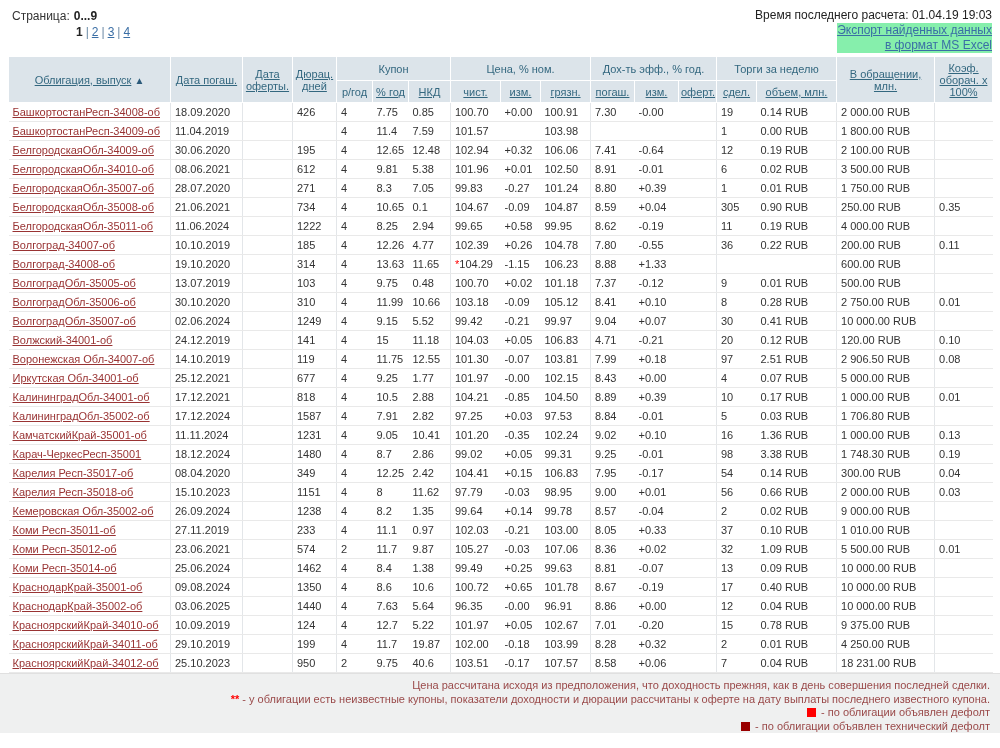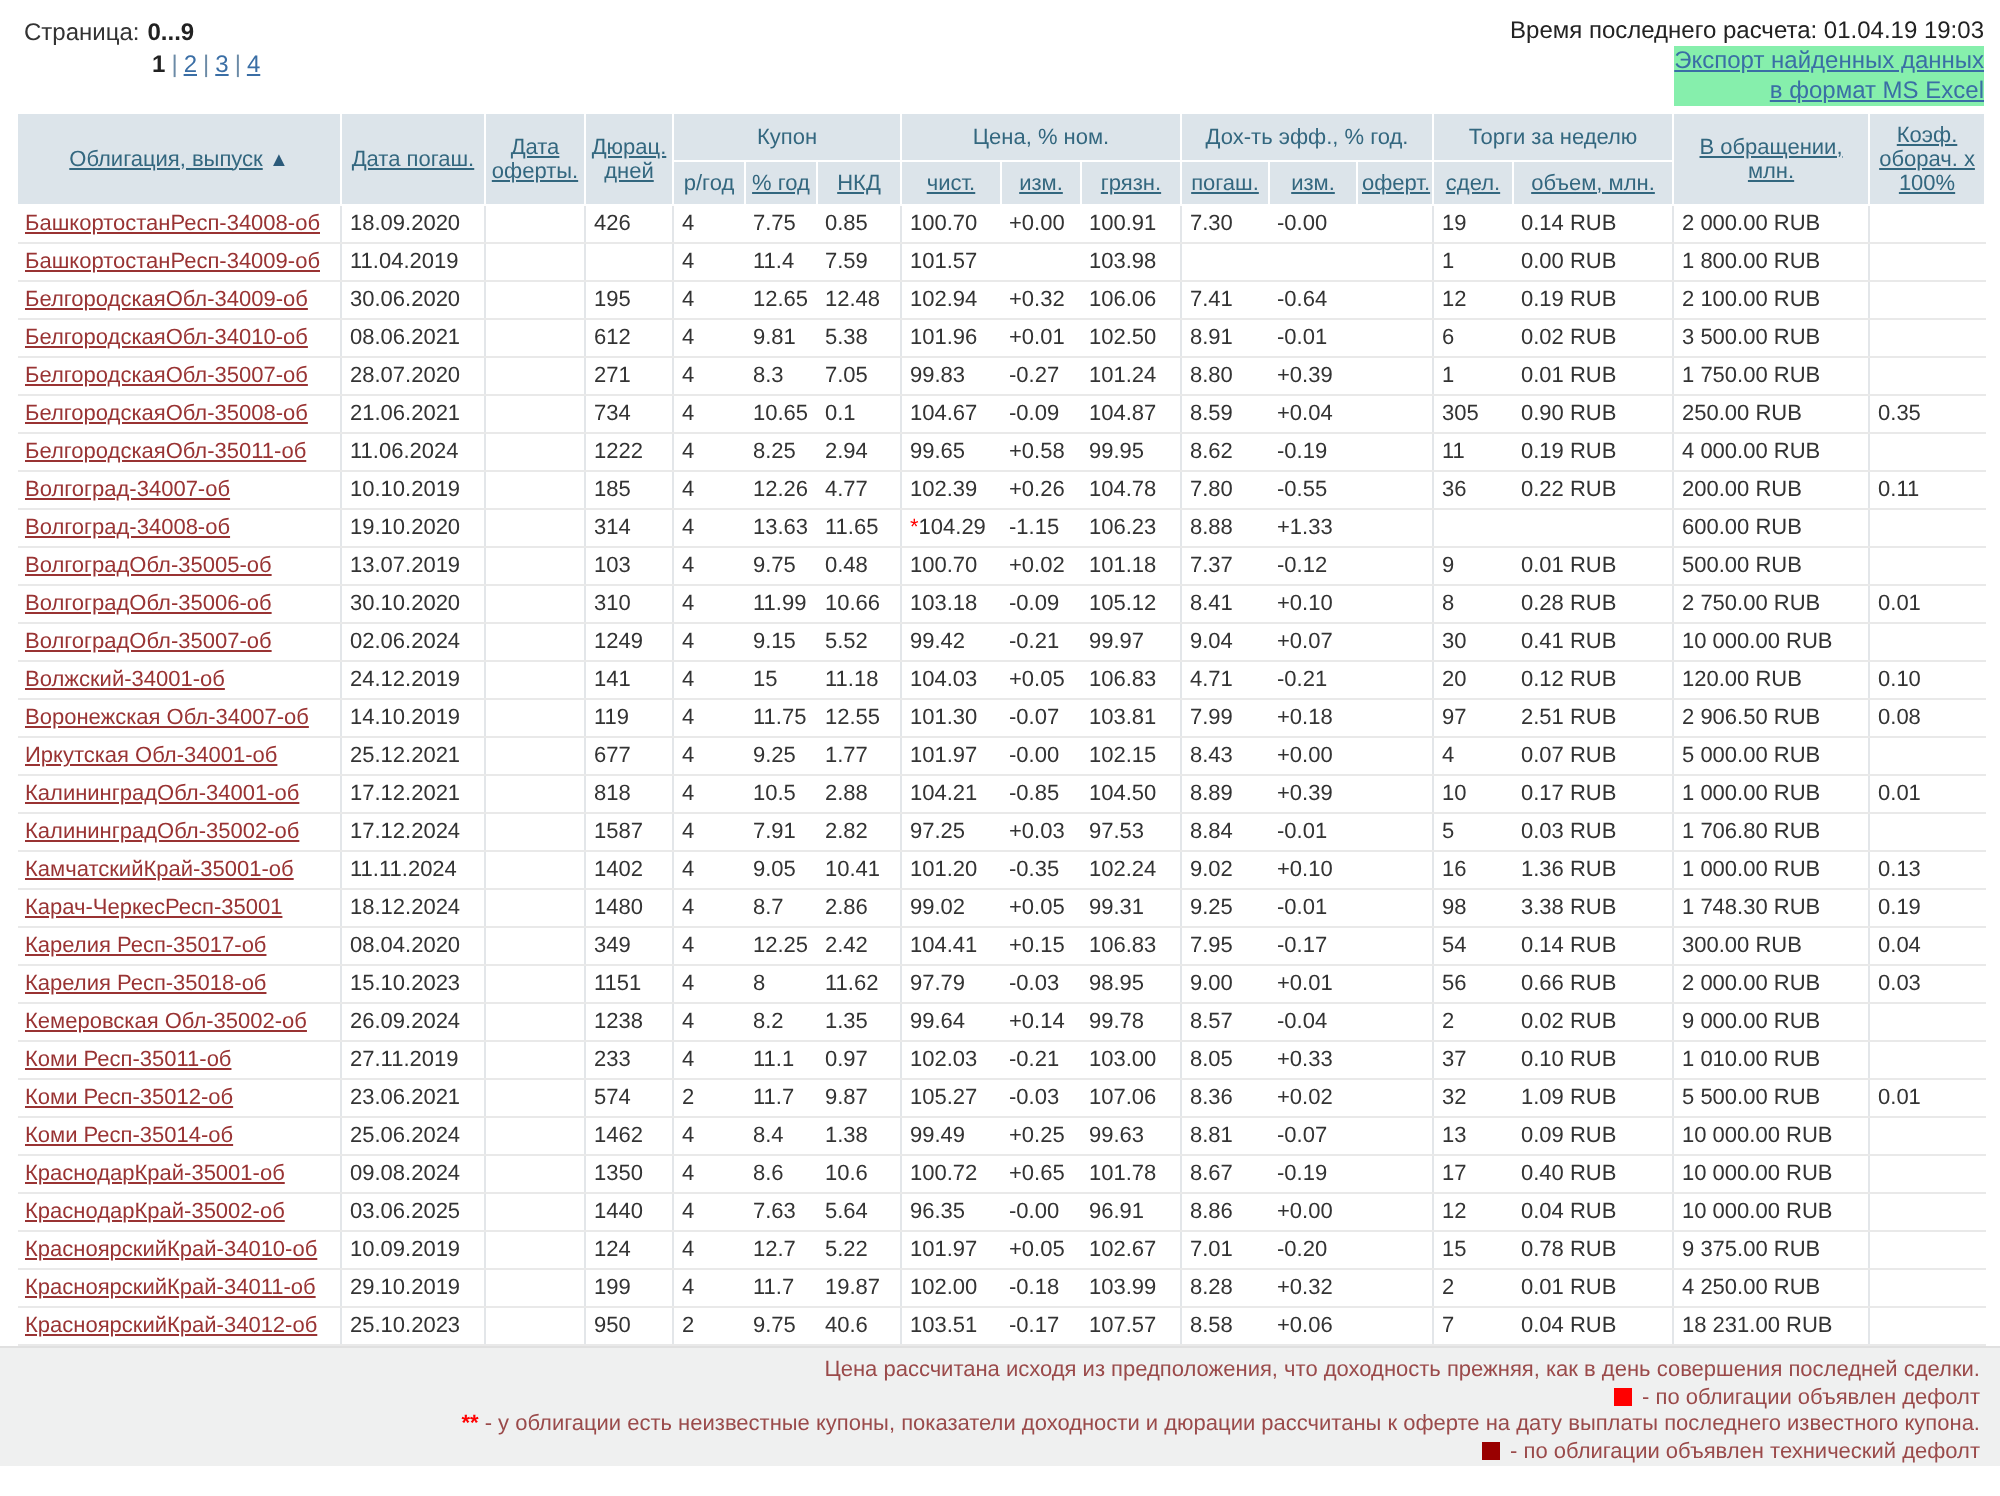--- a/index.html
+++ b/index.html
@@ -439,21 +439,21 @@
         <td class="gb"></td>
         <td>5</td>
         <td class="gb">0.03 RUB</td>
         <td class="gb">1 706.80 RUB</td>
         <td></td>
       </tr>
       <tr>
         <td class="gb"><span class="bond-link">КамчатскийКрай-35001-об</span></td>
         <td class="gb">11.11.2024</td>
         <td class="gb"></td>
-        <td class="gb">1402</td>
+        <td class="gb">1231</td>
         <td>4</td>
         <td>9.05</td>
         <td class="gb">10.41</td>
         <td>101.20</td>
         <td class="neg">-0.35</td>
         <td class="gb">102.24</td>
         <td>9.02</td>
         <td class="pos">+0.10</td>
         <td class="gb"></td>
         <td>16</td>
@@ -687,16 +687,16 @@
         <td>7</td>
         <td class="gb">0.04 RUB</td>
         <td class="gb">18 231.00 RUB</td>
         <td></td>
       </tr>
     </tbody>
 </table>
 
 <div class="footnotes" id="footnotes">
     <div><span>Цена рассчитана исходя из предположения, что доходность прежняя, как в день совершения последней сделки.</span></div>
+    <div><span class="fn-marker-star">**</span><span> - у облигации есть неизвестные купоны, показатели доходности и дюрации рассчитаны к оферте на дату выплаты последнего известного купона.</span></div>
     <div><span class="sq sq-red"></span><span> - по облигации объявлен дефолт</span></div>
-    <div><span class="fn-marker-star">**</span><span> - у облигации есть неизвестные купоны, показатели доходности и дюрации рассчитаны к оферте на дату выплаты последнего известного купона.</span></div>
     <div><span class="sq sq-darkred"></span><span> - по облигации объявлен технический дефолт</span></div>
   </div>
 
 </body></html>

